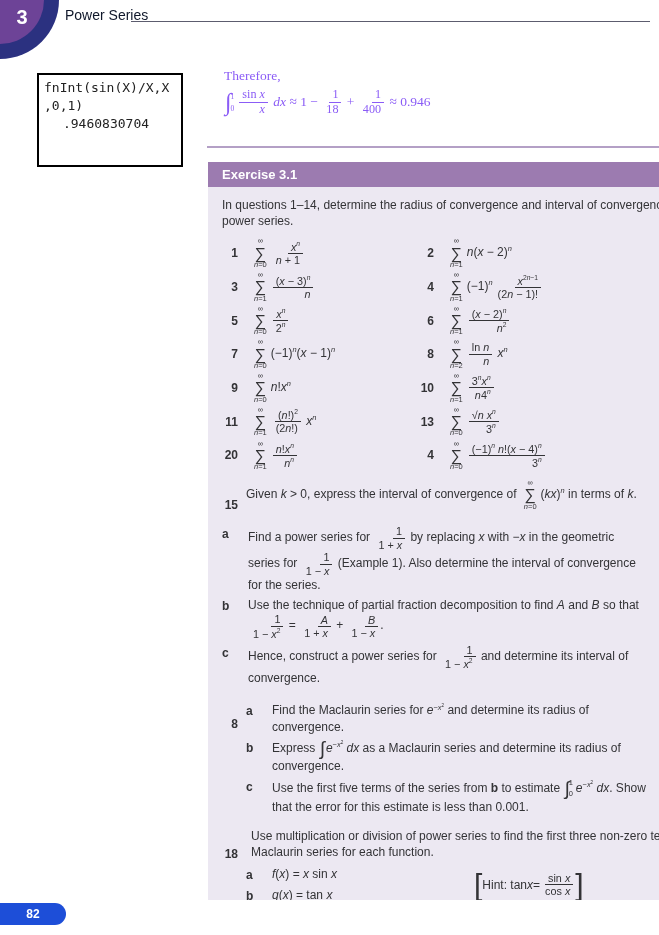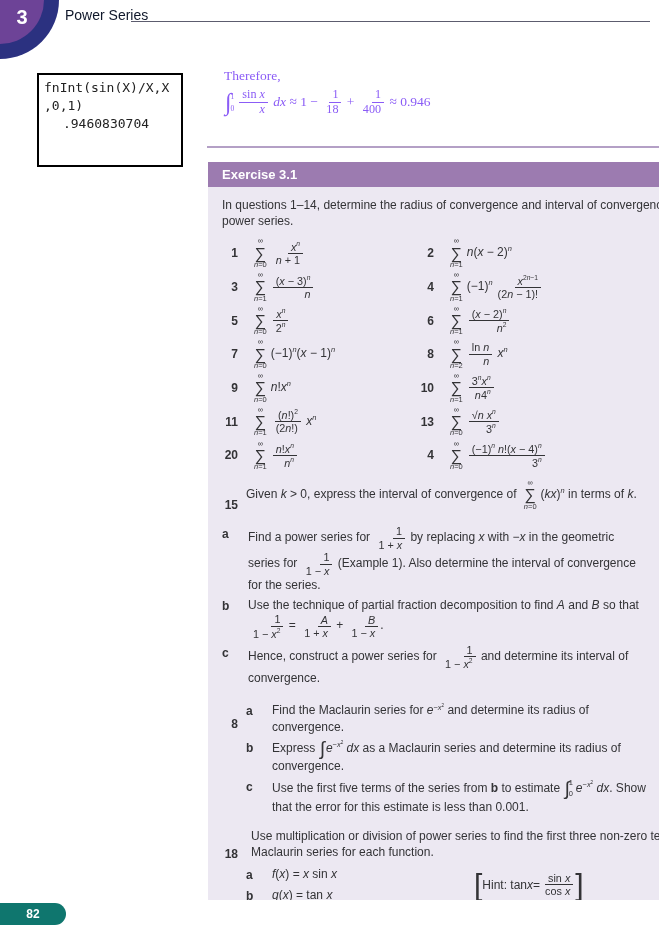--- a/index.html
+++ b/index.html
@@ -59,21 +59,21 @@
   .msum{display:inline-flex;flex-direction:column;align-items:center;vertical-align:middle;
         margin:0 4px;line-height:1;}
   .mtop,.mbot{font-size:7.5px;line-height:1.1;}
   .msig{font-size:16px;line-height:0.95;}
   .mint{display:inline-flex;align-items:center;vertical-align:middle;margin:0 1px;}
   .misym{font-size:19px;line-height:1;}
   .mib{display:inline-flex;flex-direction:column;justify-content:space-between;font-size:7.5px;
        height:21px;margin-left:-1px;margin-right:2px;}
   .mbig{font-size:2.1em;font-weight:200;line-height:0.9;vertical-align:middle;}
   
-  .page-pill{position:absolute;left:0;top:903px;width:66px;height:22px;background:#0f766e;
+  .page-pill{position:absolute;left:0;top:903px;width:66px;height:22px;background:#1d4ed8;
              border-radius:0 12px 12px 0;color:#fff;font-weight:bold;font-size:12px;
              display:flex;align-items:center;justify-content:center;}
 </style>
 </head>
 <body>
 
 <div class="page">
 
   <div class="corner-navy"></div>
   <div class="corner-purple"></div>

